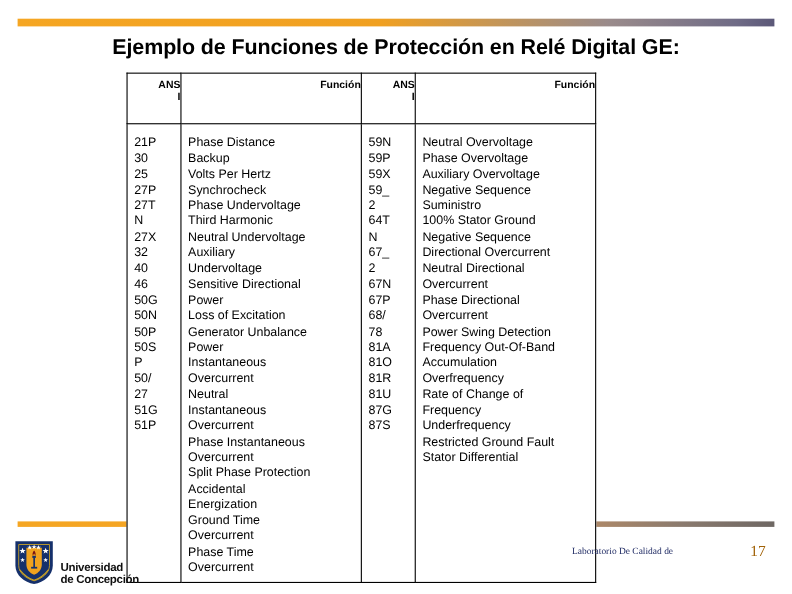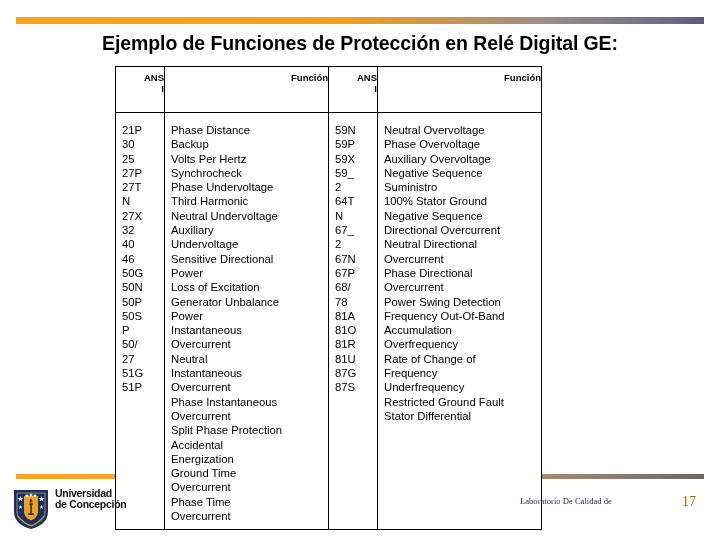--- a/index.html
+++ b/index.html
@@ -93,21 +93,21 @@
   }
 
   
   .footer-logo {
     position: absolute;
     left: 12px;
     top: 488px;
     width: 120px;
     height: 44px;
     display: flex;
-    align-items: flex-start;
+    align-items: flex-end;
     gap: 5px;
     z-index: 3;
   }
   .crest { width: 38px; height: 42px; flex: 0 0 38px; }
   .wordmark {
     font-size: 10.5px;
     font-weight: bold;
     line-height: 10.5px;
     color: #101010;
     letter-spacing: -0.3px;

